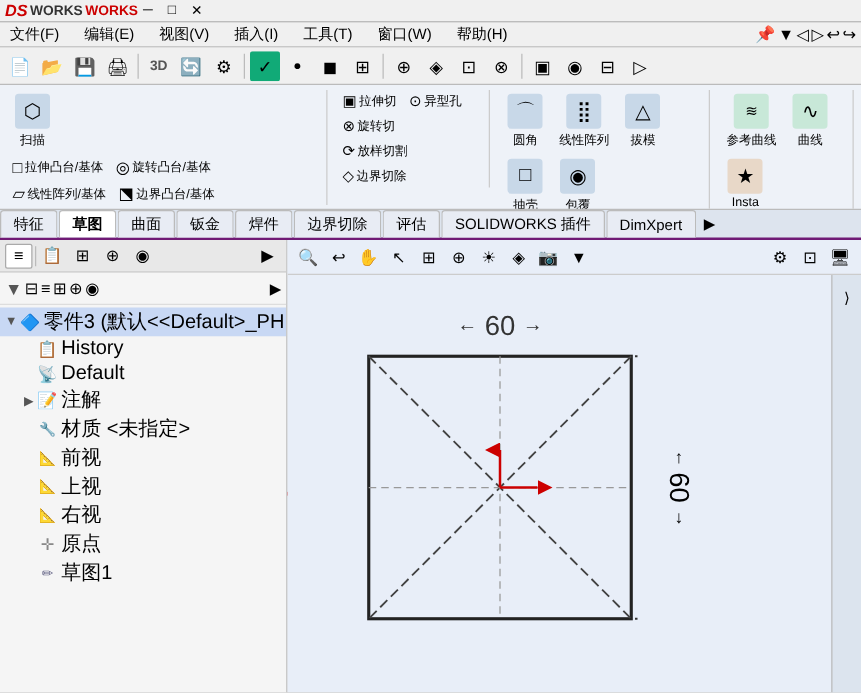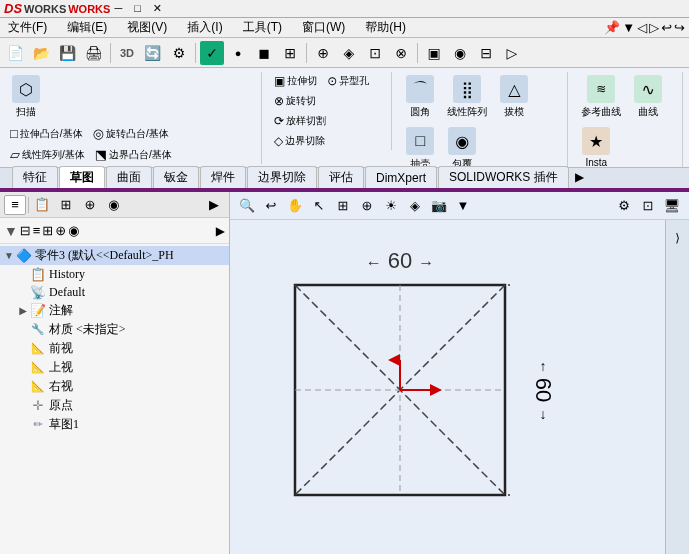--- a/index.html
+++ b/index.html
@@ -20,21 +20,21 @@
     
     .ribbon { height: 100px; background: #eef2f8; border-bottom: 1px solid #bbb; display: flex; flex-direction: column; }
     .ribbon-content { display: flex; flex: 1; align-items: flex-start; padding: 4px 6px; gap: 8px; overflow: hidden; }
     .ribbon-group { display: flex; flex-direction: column; align-items: flex-start; border-right: 1px solid #ccc; padding-right: 8px; gap: 2px; }
     .ribbon-btns { display: flex; gap: 2px; flex-wrap: wrap; }
     .rib-btn-large { display: flex; flex-direction: column; align-items: center; cursor: pointer; padding: 2px 4px; border: 1px solid transparent; border-radius: 3px; min-width: 40px; font-size: 10px; text-align: center; }
     .rib-btn-icon { width: 28px; height: 28px; background: #ddd; border-radius: 3px; display: flex; align-items: center; justify-content: center; font-size: 16px; margin-bottom: 2px; }
     .rib-btn-small { display: flex; align-items: center; gap: 2px; cursor: pointer; padding: 1px 3px; border: 1px solid transparent; border-radius: 2px; font-size: 10px; }
 
     
-    .tab-strip { height: 24px; background: #dde4ee; display: flex; align-items: flex-end; padding-left: 12px; border-bottom: 4px solid #701a75; }
+    .tab-strip { height: 24px; background: #dde4ee; display: flex; align-items: flex-end; padding-left: 0; border-bottom: 2px solid #701a75; }
     .tab { height: 22px; padding: 0 10px; display: flex; align-items: center; cursor: pointer; border: 1px solid #bbb; border-bottom: none; background: #e8ecf4; font-size: 12px; border-radius: 3px 3px 0 0; margin-right: 1px; }
     .tab.active { background: #fff; border-bottom: 1px solid #fff; font-weight: bold; z-index: 1; }
     .tab-more { width: 20px; height: 22px; display: flex; align-items: center; justify-content: center; cursor: pointer; }
 
     
     .main-area { display: flex; height: calc(554px - 18px - 20px - 30px - 100px - 24px); }
 
     
     .left-panel { width: 230px; background: #f5f5f5; border-right: 1px solid #bbb; display: flex; flex-direction: column; overflow: hidden; }
     .feature-tabs { height: 26px; display: flex; align-items: center; background: #e8e8e8; border-bottom: 1px solid #ccc; padding: 0 4px; gap: 2px; }
@@ -43,21 +43,21 @@
     .feat-sep { width: 1px; height: 16px; background: #bbb; }
 
     .filter-bar { height: 26px; display: flex; align-items: center; padding: 0 4px; gap: 2px; border-bottom: 1px solid #ddd; }
     .filter-icon { font-size: 14px; color: #555; }
 
     .tree-area { flex: 1; overflow-y: auto; padding: 2px 0; }
     .tree-item { display: flex; align-items: center; padding: 1px 0; cursor: pointer; font-size: 12px; }
     .tree-item.selected { background: #c8d8f4; }
     .tree-expand { width: 14px; height: 14px; display: inline-flex; align-items: center; justify-content: center; font-size: 10px; cursor: pointer; color: #555; }
     .tree-icon { width: 16px; height: 16px; display: inline-flex; align-items: center; justify-content: center; font-size: 13px; margin-right: 3px; }
-    .tree-label { font-size: 12px; font-family: Liberation Serif, serif; }
+    .tree-label { font-size: 16px; }
 
     
     .viewport { flex: 1; background: #e8eef8; position: relative; overflow: hidden; }
     .viewport-toolbar { height: 28px; background: #e8eef8; border-bottom: 1px solid #ccc; display: flex; align-items: center; padding: 0 6px; gap: 2px; }
     .vp-btn { width: 22px; height: 22px; display: flex; align-items: center; justify-content: center; cursor: pointer; border: 1px solid transparent; border-radius: 2px; font-size: 13px; }
 
     .drawing-area { position: relative; width: 100%; height: calc(100% - 28px); }
 
     
     .sketch-container { position: absolute; top: 60px; left: 60px; width: 220px; height: 220px; }
@@ -237,22 +237,22 @@
 </div>
 
 <div class="tab-strip">
   <div class="tab">特征</div>
   <div class="tab active">草图</div>
   <div class="tab">曲面</div>
   <div class="tab">钣金</div>
   <div class="tab">焊件</div>
   <div class="tab">边界切除</div>
   <div class="tab">评估</div>
+  <div class="tab">SOLIDWORKS 插件</div>
   <div class="tab">DimXpert</div>
-  <div class="tab">SOLIDWORKS 插件</div>
   <div class="tab-more">▶</div>
 </div>
 
 <div class="main-area">
 
   <div class="left-panel">
 
     <div class="feature-tabs">
       <div class="feat-tab active" title="特征管理器">≡</div>
       <div class="feat-sep"></div>

